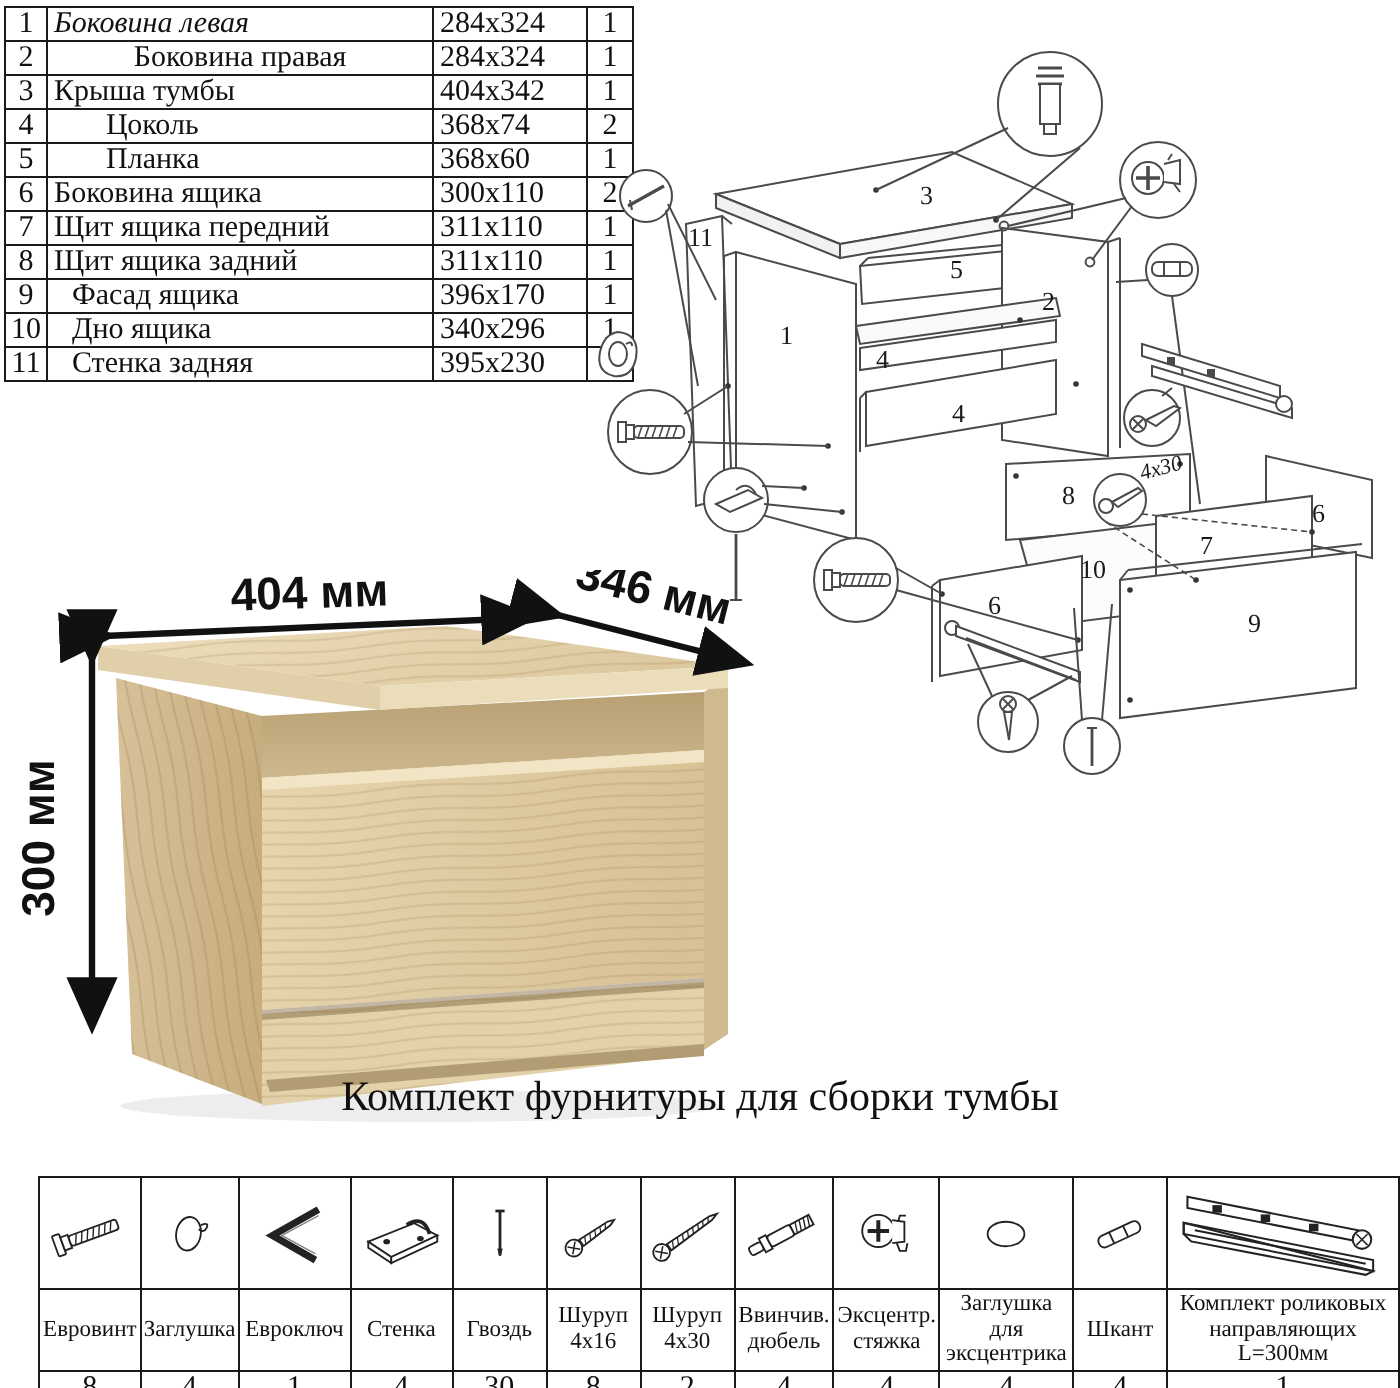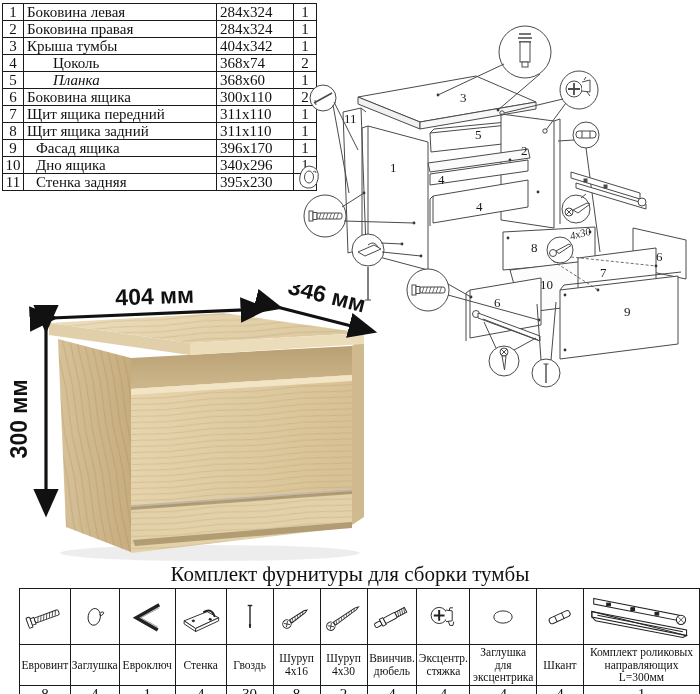--- a/index.html
+++ b/index.html
@@ -10,63 +10,63 @@
   table.parts-table td{border:1.4px solid #1a1a1a;font:15px/16px "Liberation Serif","DejaVu Serif",serif;
         height:15.6px;padding:0 3px;white-space:nowrap;overflow:hidden;}
   table.parts-table td.num{width:20px;text-align:center;padding:0;}
   table.parts-table td.name{width:160px;}
   table.parts-table td.size{width:70px;text-align:left;}
   table.parts-table td.qty{width:22px;text-align:center;padding:0;}
   
   svg.diagram{position:absolute;left:288px;top:0px;}
   svg.product{position:absolute;left:0px;top:285px;}
   
-  .hw-title{position:absolute;left:0;top:562px;width:700px;text-align:center;
+  .hw-title{position:absolute;left:0;top:536px;width:700px;text-align:center;
         font:21px/24px "Liberation Serif","DejaVu Serif",serif;color:#111;}
   table.hw-table{position:absolute;left:19px;top:588px;border-collapse:collapse;table-layout:fixed;}
   table.hw-table td{border:1.4px solid #1a1a1a;padding:0;text-align:center;vertical-align:middle;overflow:hidden;}
   table.hw-table td.ic{height:55px;}
   table.hw-table td.lb{height:25px;font:11.5px/1.1 "Liberation Serif","DejaVu Serif",serif;padding:1px 1px;}
   table.hw-table td.qt{height:16px;font:15px/16px "Liberation Serif","DejaVu Serif",serif;}
   table.hw-table svg{display:block;margin:0 auto;}
 </style>
 </head>
 <body>
 
 <div class="page">
 
   <table class="parts-table">
     <tbody>
         <tr>
           <td class="num">1</td>
-          <td class="name" style="padding-left: 3px;">Боковина левая</td>
+          <td class="name" style="padding-left: 3px; font-style: italic;">Боковина левая</td>
           <td class="size">284x324</td>
           <td class="qty">1</td>
         </tr>
         <tr>
           <td class="num">2</td>
-          <td class="name" style="padding-left: 3px;">Боковина правая</td>
+          <td class="name" style="padding-left: 3px; text-align: center;">Боковина правая</td>
           <td class="size">284x324</td>
           <td class="qty">1</td>
         </tr>
         <tr>
           <td class="num">3</td>
           <td class="name" style="padding-left: 3px;">Крыша тумбы</td>
           <td class="size">404x342</td>
           <td class="qty">1</td>
         </tr>
         <tr>
           <td class="num">4</td>
           <td class="name" style="padding-left: 29px; margin-top: 20px;">Цоколь</td>
           <td class="size">368x74</td>
           <td class="qty">2</td>
         </tr>
         <tr>
           <td class="num">5</td>
-          <td class="name" style="padding-left: 29px; font-style: italic;">Планка</td>
+          <td class="name" style="padding-left: 29px;">Планка</td>
           <td class="size">368x60</td>
           <td class="qty">1</td>
         </tr>
         <tr>
           <td class="num">6</td>
           <td class="name" style="padding-left: 3px;">Боковина ящика</td>
           <td class="size">300x110</td>
           <td class="qty">2</td>
         </tr>
         <tr>

